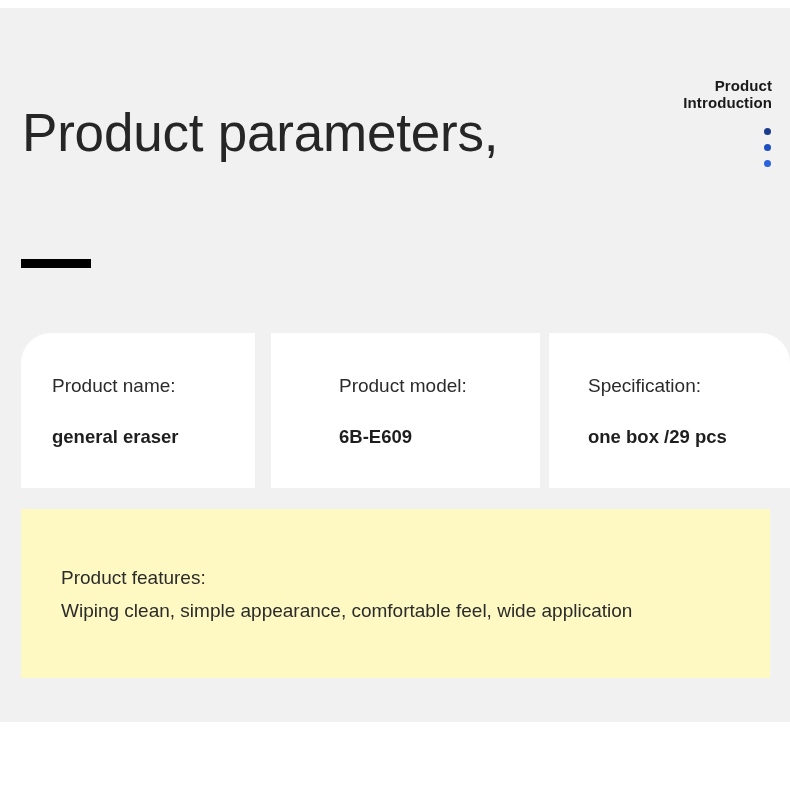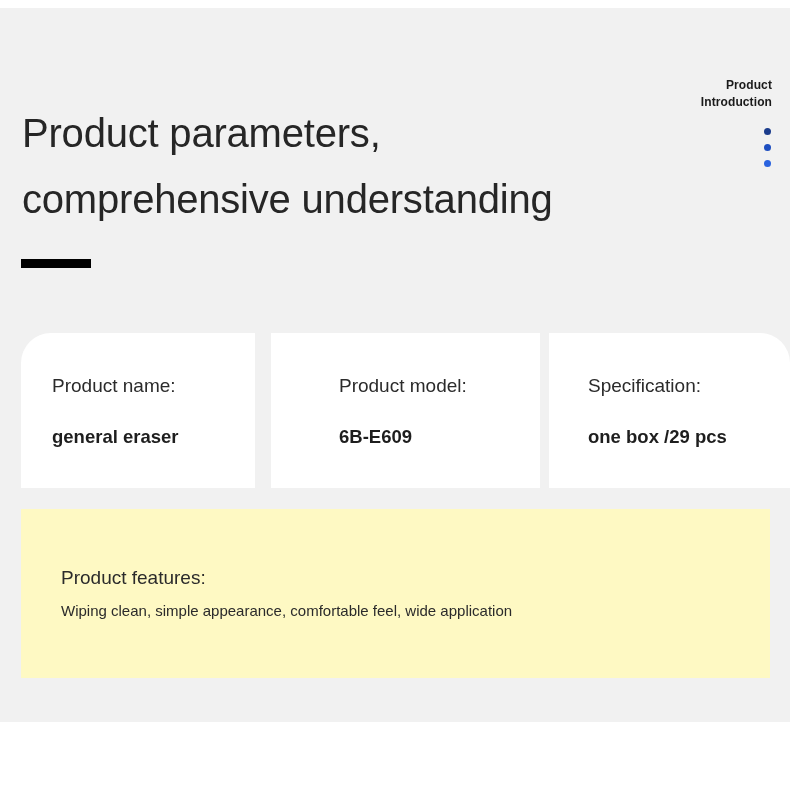--- a/index.html
+++ b/index.html
@@ -29,21 +29,21 @@
     background: #f1f1f1;
   }
 
   
   .eyebrow {
     position: absolute;
     right: 18px;
     top: 69px;
     text-align: right;
     font-weight: bold;
-    font-size: 12px;
+    font-size: 15px;
     line-height: 17px;
     color: #1a1a1a;
     letter-spacing: 0.1px;
     margin-left: 28px;
   }
 
   
   .dots {
     position: absolute;
     right: 19px;
@@ -54,21 +54,21 @@
     gap: 9px;
   }
   .dot { width: 7px; height: 7px; border-radius: 50%; }
 
   
   .heading {
     position: absolute;
     left: 22px;
     top: 92px;
     width: 745px;
-    font-size: 40px;
+    font-size: 53px;
     font-weight: 300;
     line-height: 66px;
     color: #262626;
     letter-spacing: -0.2px;
   }
   .heading .ln { display: block; white-space: nowrap; }
 
   
   .rule {
     position: absolute;
@@ -128,21 +128,21 @@
     flex-direction: column;
     justify-content: center;
   }
   .features-label {
     font-size: 19px;
     font-weight: 300;
     color: #2b2b2b;
     line-height: 33px;
   }
   .features-text {
-    font-size: 15px;
+    font-size: 19px;
     font-weight: 300;
     color: #2b2b2b;
     line-height: 33px;
     max-width: 640px;
   }
 </style>
 </head>
 <body>
 
 <div id="page">
@@ -155,21 +155,20 @@
     </div>
 
     <div class="dots">
       <span class="dot" style="background: rgb(27, 60, 140);"></span>
       <span class="dot" style="background: rgb(29, 78, 192);"></span>
       <span class="dot" style="background: rgb(42, 99, 223);"></span>
     </div>
 
     <h1 class="heading">
       <span class="ln">Product parameters,</span>
-      <span class="ln">comprehensive understanding</span>
     </h1>
 
     <div class="rule" style="background: rgb(0, 0, 0);"></div>
 
     <div class="spec-row">
 
       <div class="spec-card c1">
         <div class="spec-label">Product name:</div>
         <div class="spec-value">general eraser</div>
       </div>

